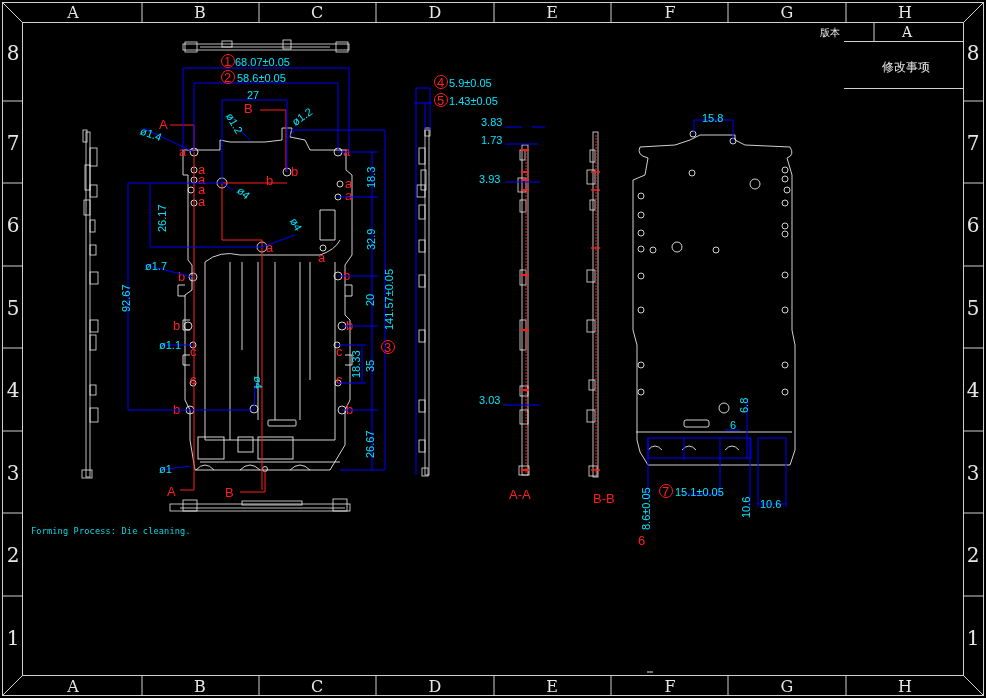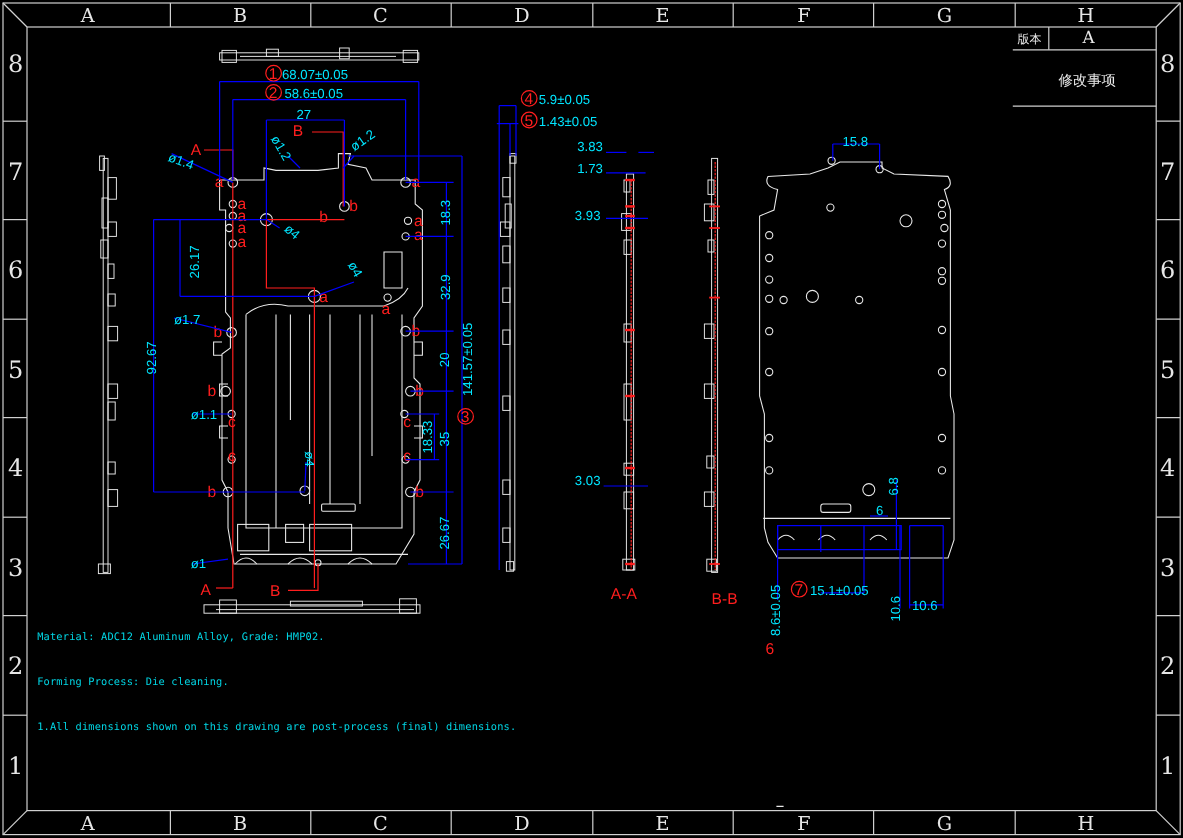--- a/index.html
+++ b/index.html
@@ -443,28 +443,26 @@
     <text class="mark" x="662" y="496" font-size="11">7</text>
     <text class="dim" x="675" y="496">15.1±0.05</text>
     <text class="dim" x="750" y="518" transform="rotate(-90 750 518)">10.6</text>
     <text class="dim" x="760" y="508">10.6</text>
     <text class="mark" x="638" y="545">6</text>
   </g>
 
   <line x1="647" y1="672" x2="653" y2="672" stroke="#e8e8e8" stroke-width="1"></line>
 </svg>
 
-<div class="rev-cell" style="left:848px;top:26px;font-size:10px;">版本</div>
+<div class="rev-cell" style="left:820px;top:26px;font-size:10px;">版本</div>
 <div class="rev-cell" style="left:902px;top:24px;font-size:14px;font-family:'DejaVu Serif',serif;">A</div>
 <div class="rev-cell" style="left:882px;top:59px;font-size:12px;text-align:right;">修改事项</div>
 
 <div class="notes">
-  <div>Material: ADC12 Aluminum Alloy, Grade: HMP02.</div>
   <div>Forming Process: Die cleaning.</div>
-  <div>1.All dimensions shown on this drawing are post-process (final) dimensions.</div>
   
   
   
   
   
   
   
   
   
 </div>

